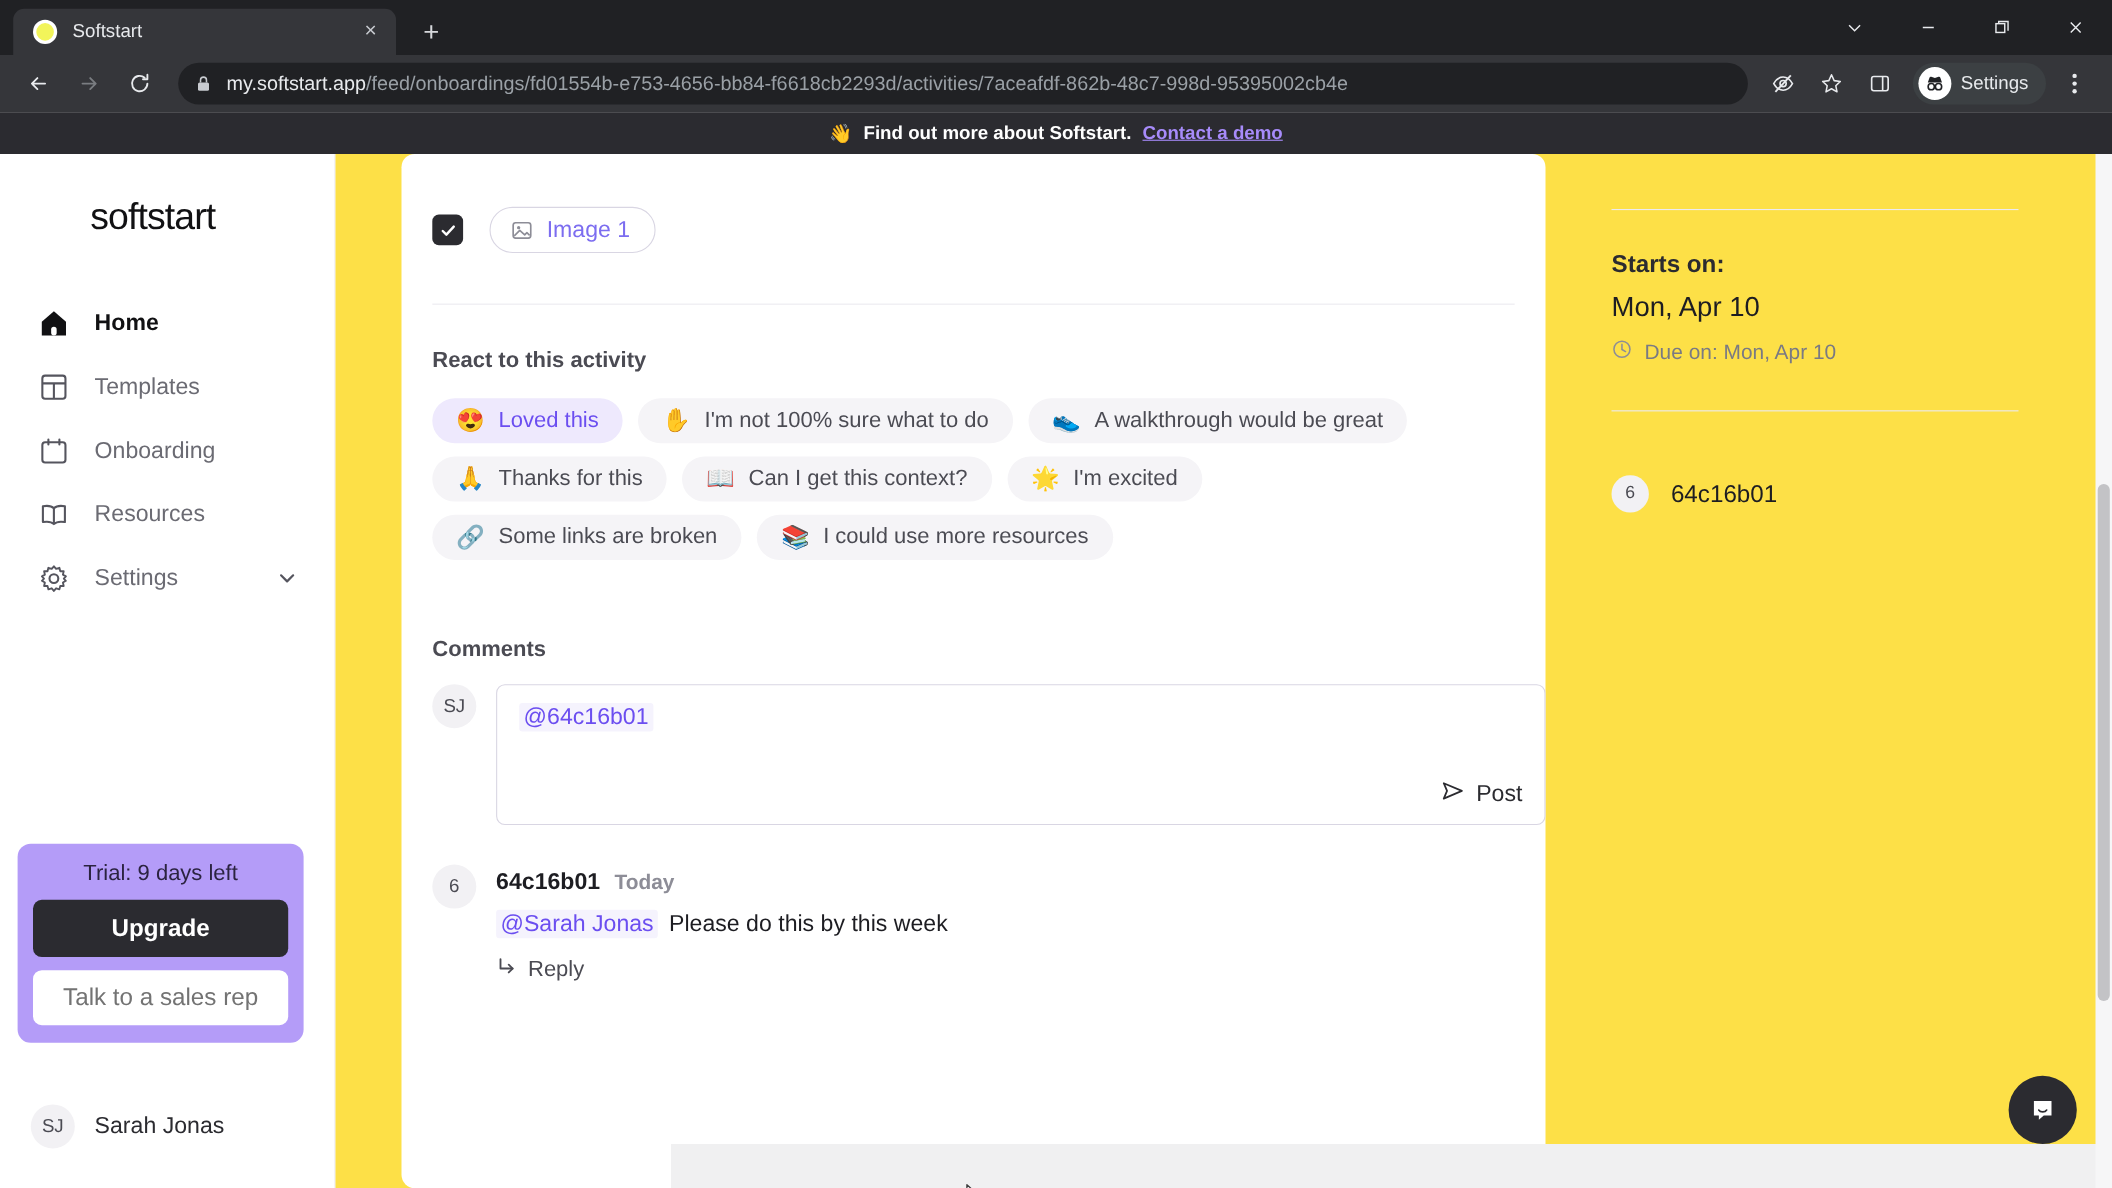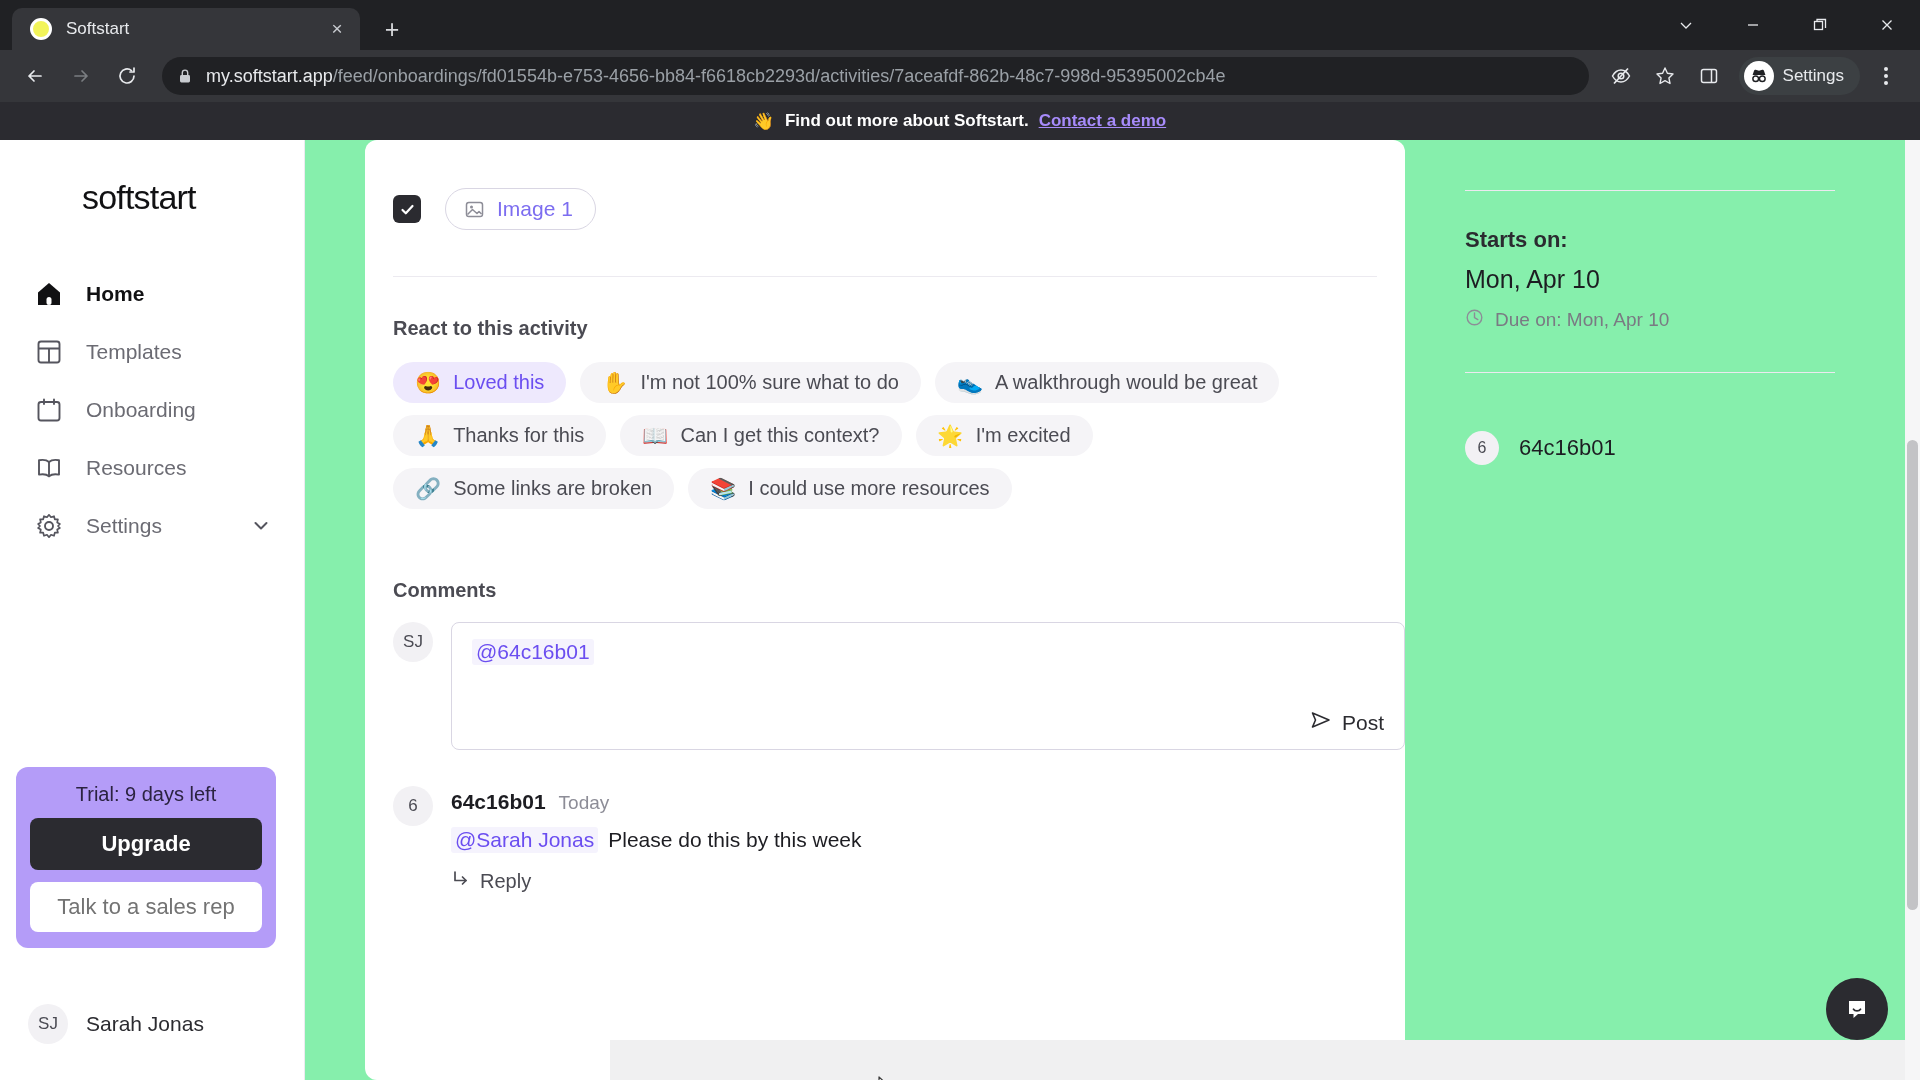--- a/index.html
+++ b/index.html
@@ -153,21 +153,21 @@
   .avatar-circle {
     width: 40px; height: 40px; border-radius: 50%; background: #f2f1f4;
     color: #4b4b53; font-size: 17px;
     display: flex; align-items: center; justify-content: center; flex: 0 0 40px;
   }
   .user-name { font-size: 21px; color: #2b2b30; }
 
   
   .content {
     flex: 1; display: flex; position: relative; overflow: hidden;
-    background: #86efac;
+    background: #fde047;
   }
   .main-col {
     flex: 1; padding: 0 60px 0 60px; position: relative;
     max-width: 1160px;
   }
   .card-sheet {
     background: #ffffff; border-radius: 12px;
     padding: 0 0 0 0; min-height: 100%;
   }
 
@@ -234,21 +234,21 @@
     font-family: inherit;
   }
 
   .comment {
     display: flex; align-items: flex-start; gap: 18px;
     padding: 36px 0 0 28px;
   }
   .comment-body { display: flex; flex-direction: column; gap: 13px; padding-top: 4px; }
   .comment-head { display: flex; align-items: baseline; gap: 13px; }
   .comment-author { font-size: 21px; font-weight: bold; color: #1d1d22; }
-  .comment-time { font-size: 19px; color: #8d8d97; }
+  .comment-time { font-size: 19px; color: #8d8d97; font-weight: bold; }
   .comment-text { font-size: 21px; color: #1d1d22; display: flex; align-items: center; gap: 2px; }
   .reply-btn {
     display: inline-flex; align-items: center; gap: 10px;
     font-size: 20px; color: #4b4b53; cursor: pointer; margin-top: 3px;
   }
 
   
   .rail {
     width: 430px; flex: 0 0 430px; padding: 0 60px 0 0;
   }

